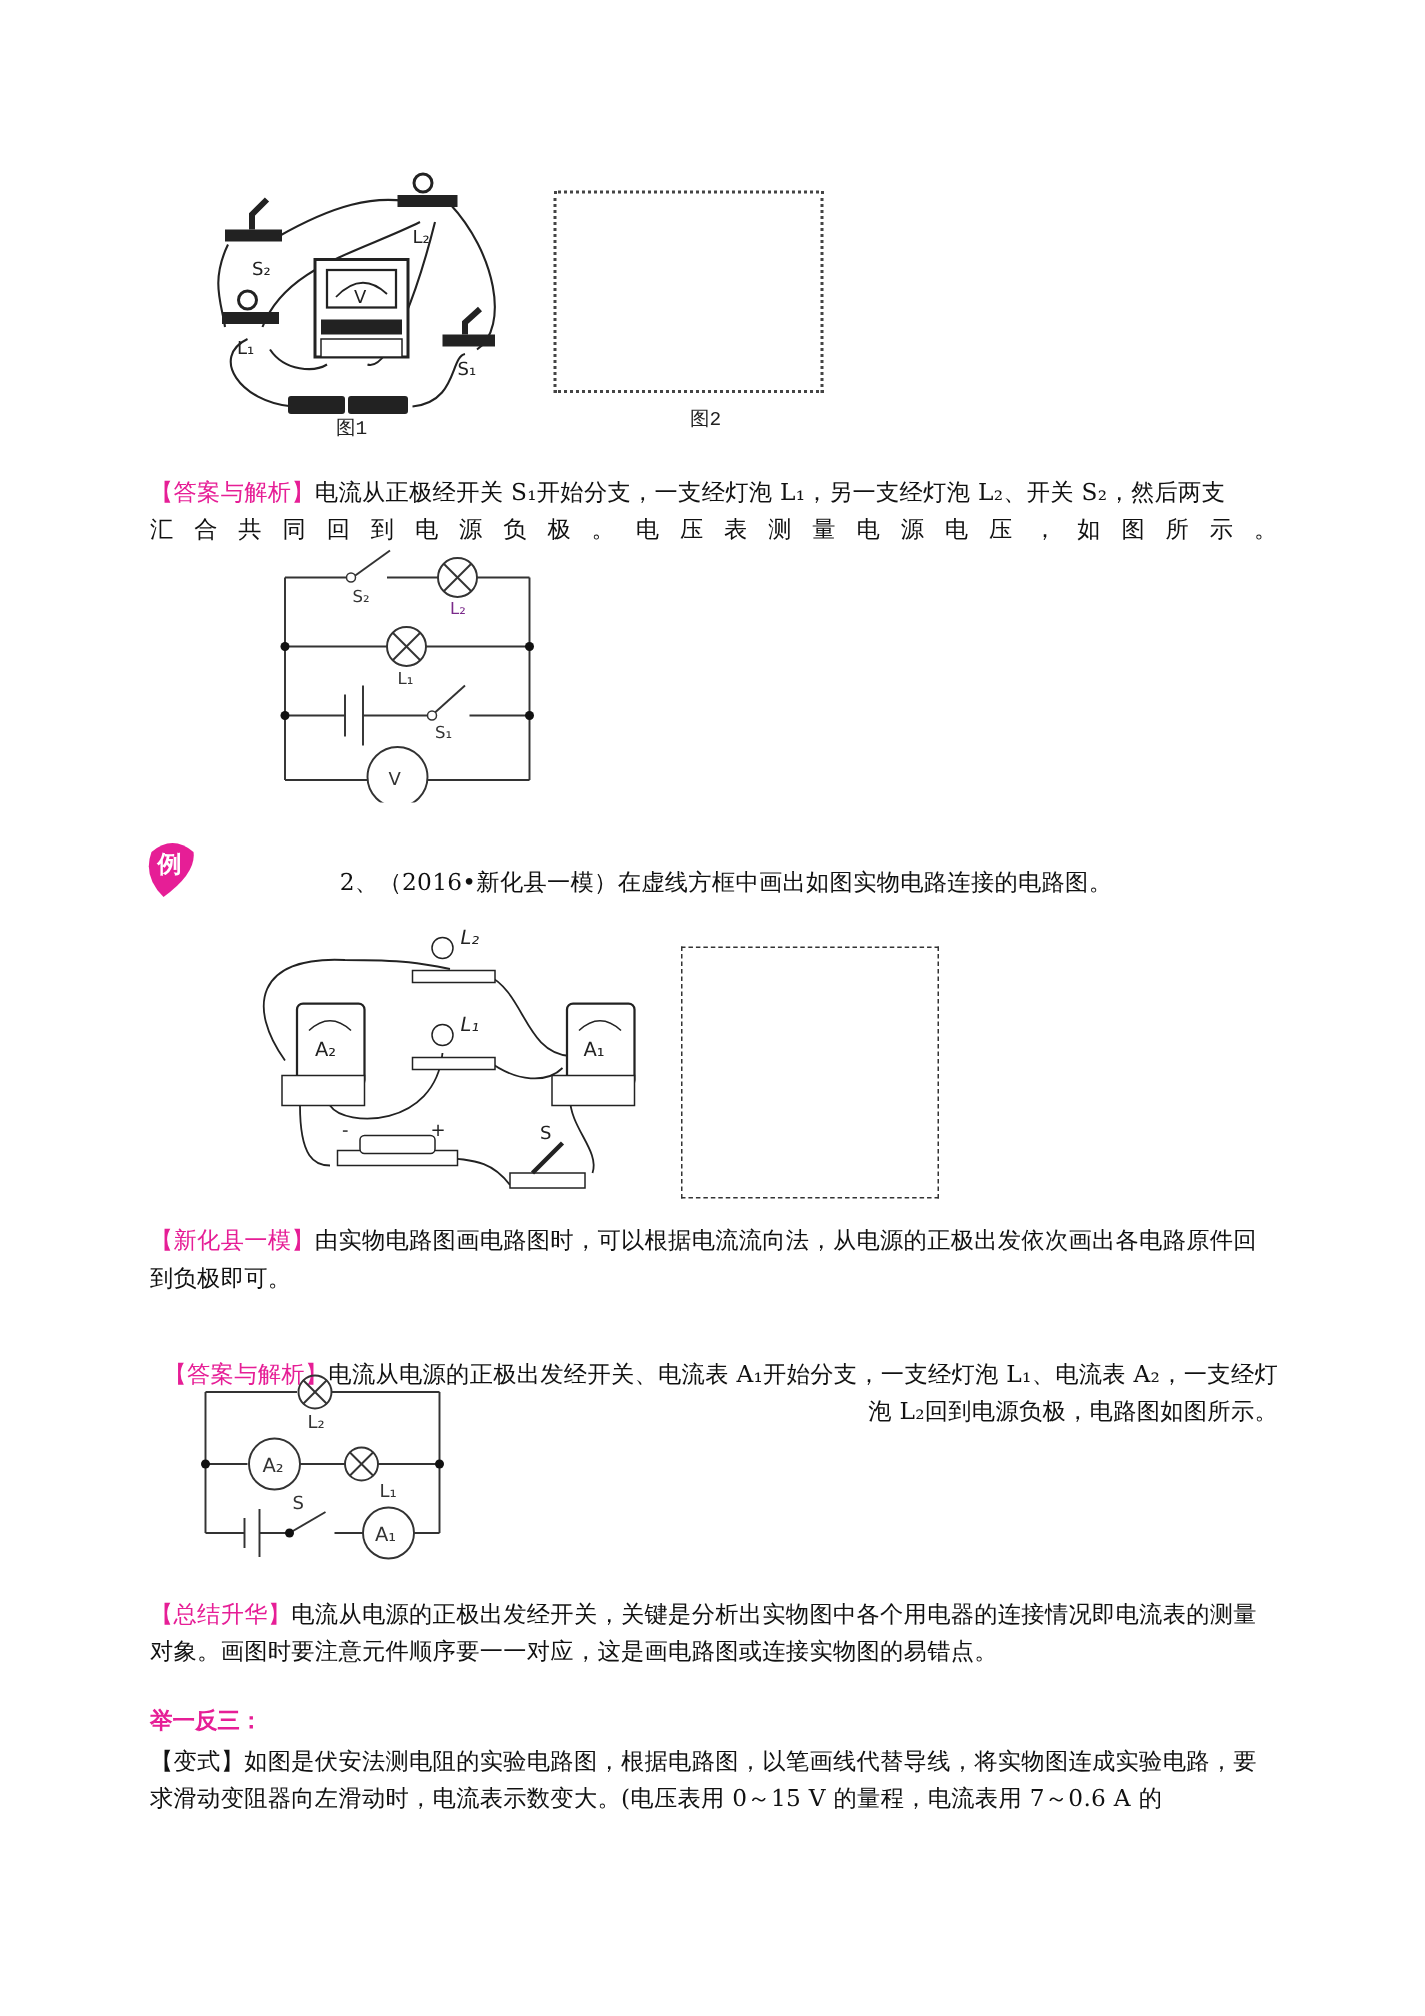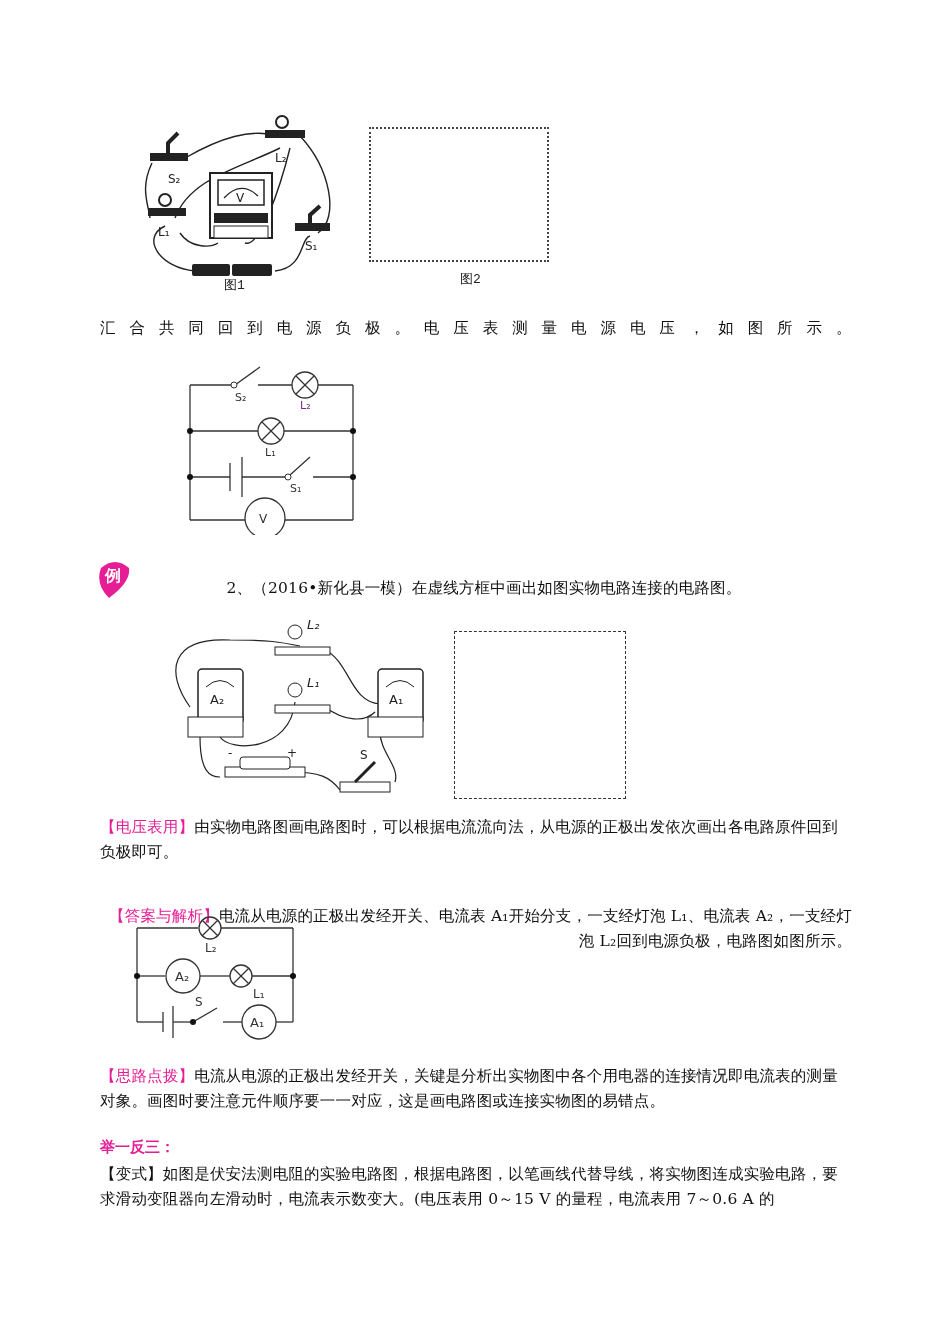--- a/index.html
+++ b/index.html
@@ -67,20 +67,21 @@
     <text x="28" y="128" font-size="12" fill="#222">L₁</text>
     <text x="175" y="142" font-size="12" fill="#222">S₁</text>
   </svg>
 </div>
 <span class="fig-caption" style="left:224px;top:276px;">图1</span>
 
 <div class="abs" style="left:369px;top:127px;width:176px;height:131px;border:2px dotted #444;"></div>
 <span class="fig-caption" style="left:460px;top:270px;">图2</span>
 
 <div class="para" style="top:316px;">
+  <div><span class="tag">【答案与解析】</span><span>电流从正极经开关 S₁开始分支，一支经灯泡 L₁，另一支经灯泡 L₂、开关 S₂，然后两支</span></div>
   <div class="justify-line" id="justify1">
       <span>汇</span>
       <span>合</span>
       <span>共</span>
       <span>同</span>
       <span>回</span>
       <span>到</span>
       <span>电</span>
       <span>源</span>
       <span>负</span>
@@ -198,21 +199,21 @@
     <text x="117" y="145" font-size="12" fill="#222">+</text>
 
     <rect x="170" y="170" width="50" height="10" fill="#fff" stroke="#222"></rect>
     <line x1="185" y1="170" x2="205" y2="150" stroke="#222" stroke-width="3"></line>
     <text x="190" y="147" font-size="12" fill="#222" font-family="DejaVu Serif, serif">S</text>
   </svg>
 </div>
 <div class="abs" style="left:454px;top:631px;width:170px;height:166px;border:1.5px dashed #333;"></div>
 
 <div class="para" style="top:815px;">
-  <span class="tag">【电压表用】</span><span>由实物电路图画电路图时，可以根据电流流向法，从电源的正极出发依次画出各电路原件回到负极即可。</span>
+  <span class="tag">【新化县一模】</span><span>由实物电路图画电路图时，可以根据电流流向法，从电源的正极出发依次画出各电路原件回到负极即可。</span>
 </div>
 
 <div class="para" style="top:904px;text-align:right;">
   <span class="tag">【答案与解析】</span><span>电流从电源的正极出发经开关、电流表 A₁开始分支，一支经灯泡 L₁、电流表 A₂，一支经灯泡 L₂回到电源负极，电路图如图所示。</span>
 </div>
 
 <div class="abs" style="left:125px;top:910px;width:180px;height:135px;">
   <svg width="180" height="135" viewBox="0 0 180 135">
     <g stroke="#333" stroke-width="1.3" fill="none">
       <line x1="12" y1="18" x2="12" y2="112"></line>
@@ -246,19 +247,19 @@
     <circle cx="68" cy="112" r="3" fill="#111"></circle>
     <text x="80" y="42" font-size="12" fill="#333">L₂</text>
     <text x="50" y="71" font-size="13" fill="#333" font-family="DejaVu Serif, serif">A₂</text>
     <text x="128" y="88" font-size="12" fill="#333">L₁</text>
     <text x="70" y="96" font-size="12" fill="#333">S</text>
     <text x="125" y="117" font-size="13" fill="#333" font-family="DejaVu Serif, serif">A₁</text>
   </svg>
 </div>
 
 <div class="para" style="top:1064px;">
-  <span class="tag">【思路点拨】</span><span>电流从电源的正极出发经开关，关键是分析出实物图中各个用电器的连接情况即电流表的测量对象。画图时要注意元件顺序要一一对应，这是画电路图或连接实物图的易错点。</span>
+  <span class="tag">【总结升华】</span><span>电流从电源的正极出发经开关，关键是分析出实物图中各个用电器的连接情况即电流表的测量对象。画图时要注意元件顺序要一一对应，这是画电路图或连接实物图的易错点。</span>
 </div>
 
 <div class="abs heading-magenta" style="left:100px;top:1138px;">举一反三：</div>
 <div class="para" style="top:1162px;">
   <span>【变式】</span><span>如图是伏安法测电阻的实验电路图，根据电路图，以笔画线代替导线，将实物图连成实验电路，要求滑动变阻器向左滑动时，电流表示数变大。(电压表用 0～15  V 的量程，电流表用 7～0.6  A 的</span>
 </div>
 
 </body></html>

